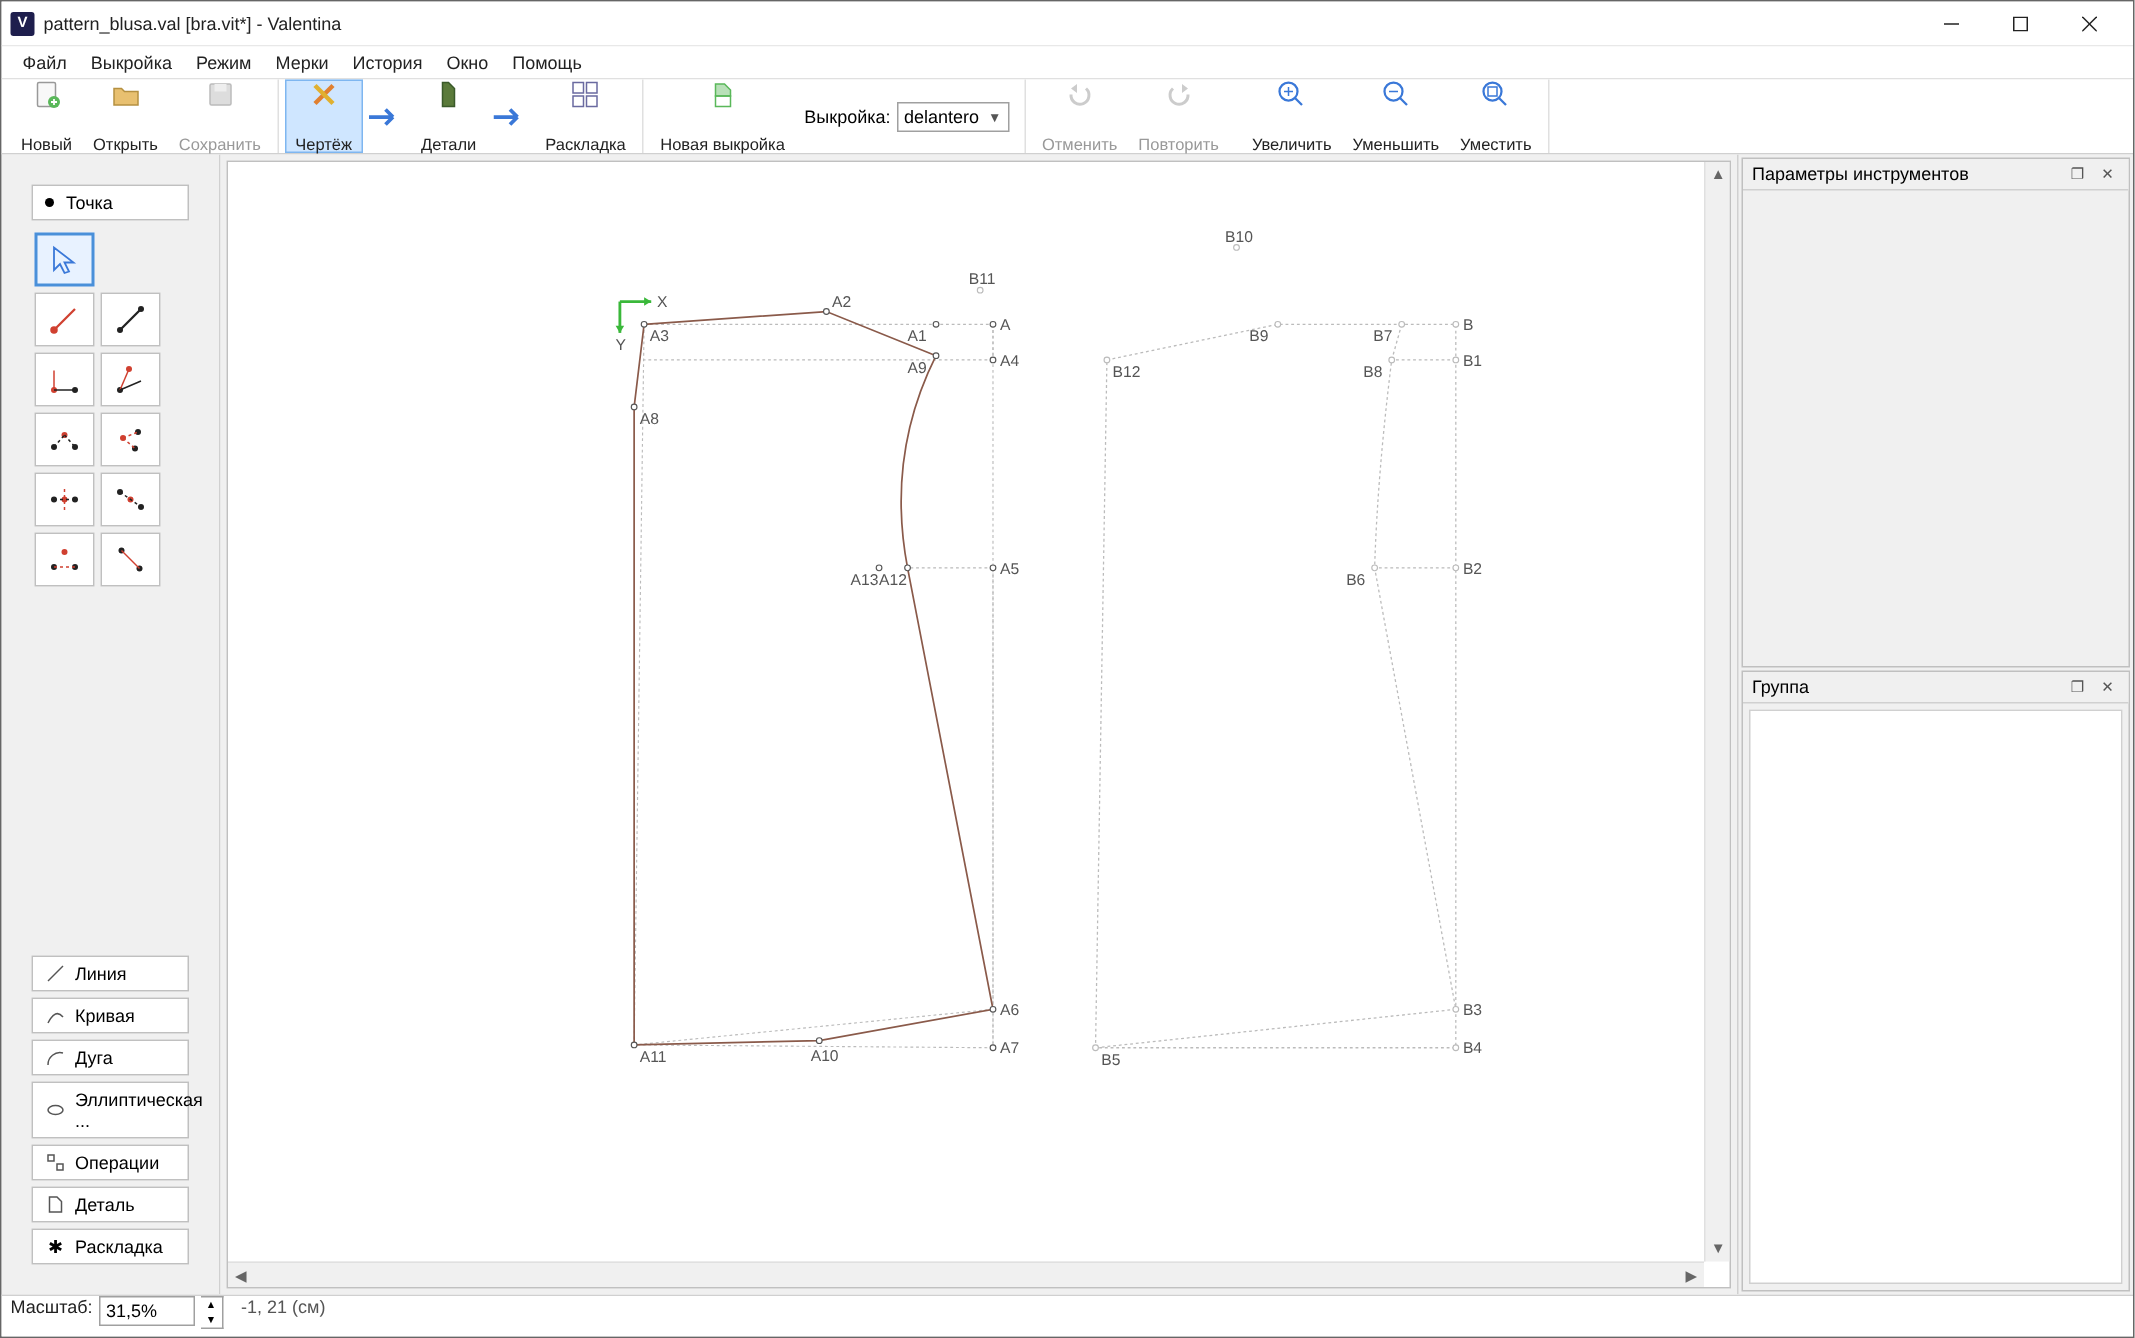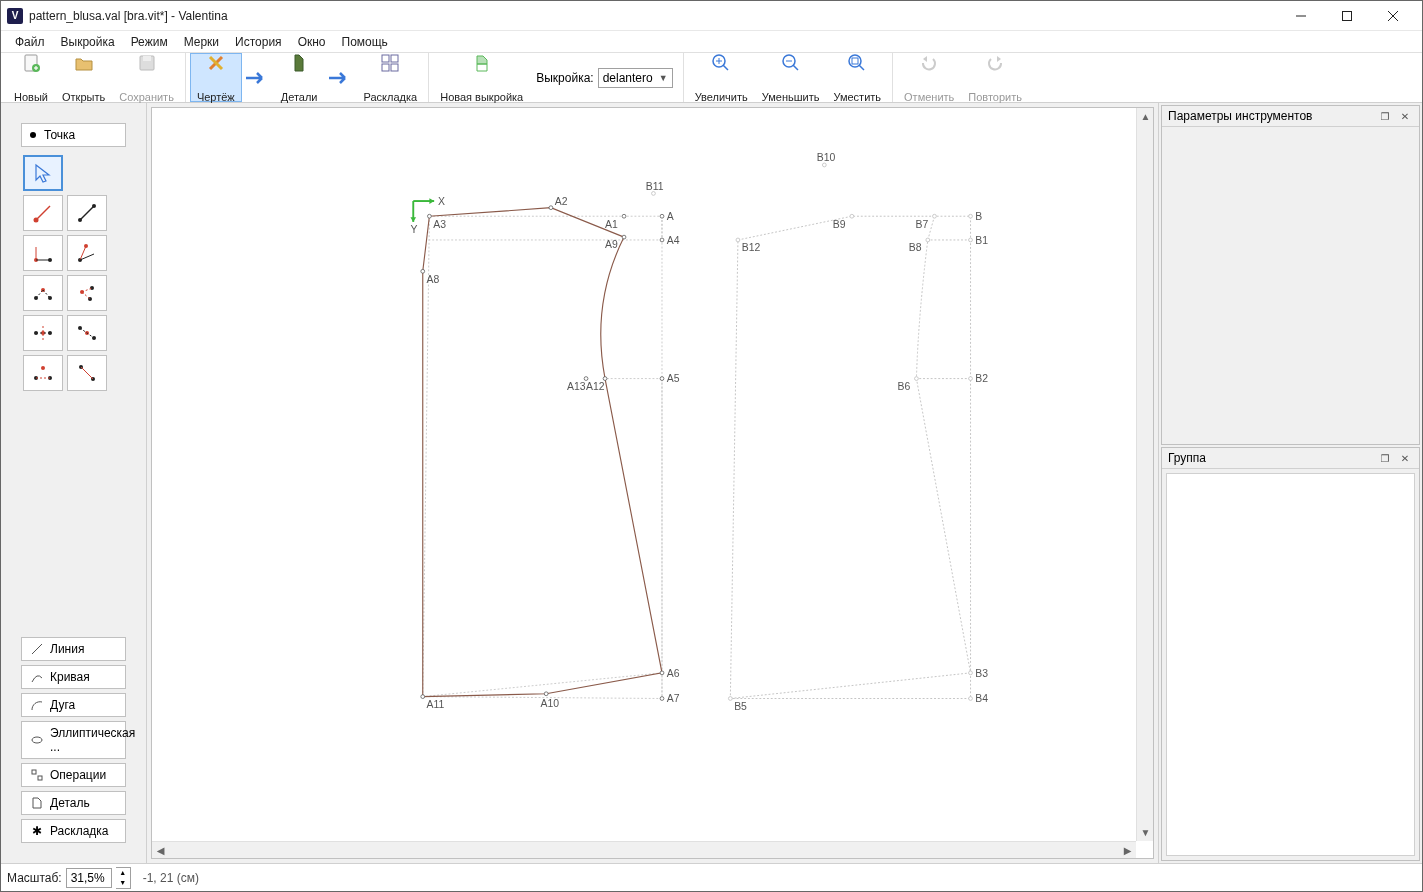--- a/index.html
+++ b/index.html
@@ -58,23 +58,23 @@
 .panel { background: #f0f0f0; border: 1px solid #c0c0c0; display: flex; flex-direction: column; }
 .panel-head { background: #f0f0f0; padding: 3px 6px; display: flex; align-items: center; border-bottom: 1px solid #d0d0d0; gap: 4px; }
 .panel-head .title { flex: 1; font-size: 12px; }
 .panel-head .pbtn { width: 16px; height: 14px; display: flex; align-items: center; justify-content: center; font-size: 10px; cursor: pointer; color: #555; }
 .panel-body { flex: 1; background: #fff; margin: 4px; border: 1px solid #d0d0d0; }
 .panel.top { height: 340px; }
 .panel.top .panel-body { border: none; background: transparent; }
 .panel.bot { flex: 1; }
 
 
-.status-bar { height: 28px; border-top: 1px solid #d0d0d0; display: flex; align-items: center; padding: 0 6px; gap: 4px; background: #fff; }
+.status-bar { height: 28px; border-top: 1px solid #d0d0d0; display: flex; align-items: flex-start; padding: 0 6px; gap: 4px; background: #fff; }
 .status-bar .lbl { color: #222; }
-.status-bar input { width: 46px; border: 1px solid #a0a0a0; padding: 2px 4px; background: #fff; }
+.status-bar input { width: 64px; border: 1px solid #a0a0a0; padding: 2px 4px; background: #fff; }
 .spinner-btns { display: flex; flex-direction: column; border: 1px solid #a0a0a0; border-left: none; }
 .spinner-btns .sp { width: 14px; height: 10px; display: flex; align-items: center; justify-content: center; font-size: 7px; cursor: pointer; }
 </style>
 </head>
 <body>
 
 <div class="title-bar">
   <span class="app-icon">V</span>
   <span class="title-text">pattern_blusa.val [bra.vit*] - Valentina</span>
   <div class="win-ctrls">
@@ -189,20 +189,40 @@
       <span class="lbl">Новая выкройка</span>
     </div>
     <div class="tb-combo-wrap">
       <span>Выкройка:</span>
       <div class="tb-combo">
         <span>delantero</span>
         <span style="font-size:9px;color:#555;">▼</span>
       </div>
     </div>
   </div>
+  <div class="tb-group" style="border-right:none;">
+    <div class="tb-btn disabled">
+      <span class="ico">
+          <svg width="20" height="20">
+            <path d="M14 6a6 6 0 1 1-10 4" fill="none" stroke="#ccc" stroke-width="2"></path>
+            <path d="M8 3l-4 3 4 3z" fill="#ccc"></path>
+          </svg>
+        </span>
+      <span class="lbl">Отменить</span>
+    </div>
+    <div class="tb-btn disabled">
+      <span class="ico">
+          <svg width="20" height="20">
+            <path d="M6 6a6 6 0 1 0 10 4" fill="none" stroke="#ccc" stroke-width="2"></path>
+            <path d="M12 3l4 3-4 3z" fill="#ccc"></path>
+          </svg>
+        </span>
+      <span class="lbl">Повторить</span>
+    </div>
+  </div>
   <div class="tb-group">
     <div class="tb-btn">
       <span class="ico">
           <svg width="20" height="20">
             <circle cx="8" cy="8" r="6" fill="none" stroke="#3a78d8" stroke-width="1.5"></circle>
             <line x1="12" y1="12" x2="17" y2="17" stroke="#3a78d8" stroke-width="1.5"></line>
             <line x1="8" y1="5" x2="8" y2="11" stroke="#3a78d8"></line>
             <line x1="5" y1="8" x2="11" y2="8" stroke="#3a78d8"></line>
           </svg>
         </span>
@@ -220,40 +240,20 @@
     </div>
     <div class="tb-btn">
       <span class="ico">
           <svg width="20" height="20">
             <circle cx="8" cy="8" r="6" fill="none" stroke="#3a78d8" stroke-width="1.5"></circle>
             <line x1="12" y1="12" x2="17" y2="17" stroke="#3a78d8" stroke-width="1.5"></line>
             <rect x="5" y="5" width="6" height="6" fill="none" stroke="#3a78d8"></rect>
           </svg>
         </span>
       <span class="lbl">Уместить</span>
-    </div>
-  </div>
-  <div class="tb-group" style="border-right:none;">
-    <div class="tb-btn disabled">
-      <span class="ico">
-          <svg width="20" height="20">
-            <path d="M14 6a6 6 0 1 1-10 4" fill="none" stroke="#ccc" stroke-width="2"></path>
-            <path d="M8 3l-4 3 4 3z" fill="#ccc"></path>
-          </svg>
-        </span>
-      <span class="lbl">Отменить</span>
-    </div>
-    <div class="tb-btn disabled">
-      <span class="ico">
-          <svg width="20" height="20">
-            <path d="M6 6a6 6 0 1 0 10 4" fill="none" stroke="#ccc" stroke-width="2"></path>
-            <path d="M12 3l4 3-4 3z" fill="#ccc"></path>
-          </svg>
-        </span>
-      <span class="lbl">Повторить</span>
     </div>
   </div>
 </div>
 
 <div class="content-row">
 
   <div class="toolbox">
     <div class="tbx-header">
       <span class="dot"></span>
       <span>Точка</span>

